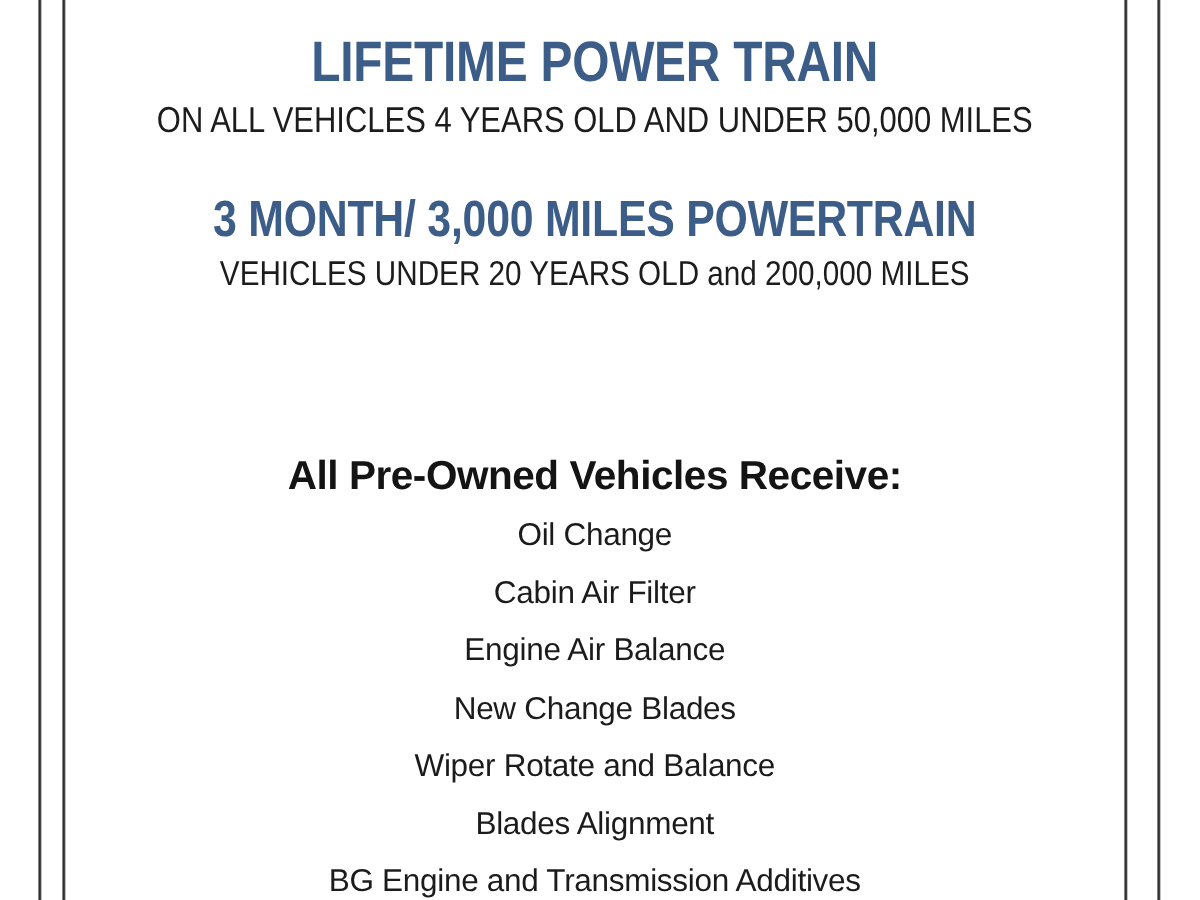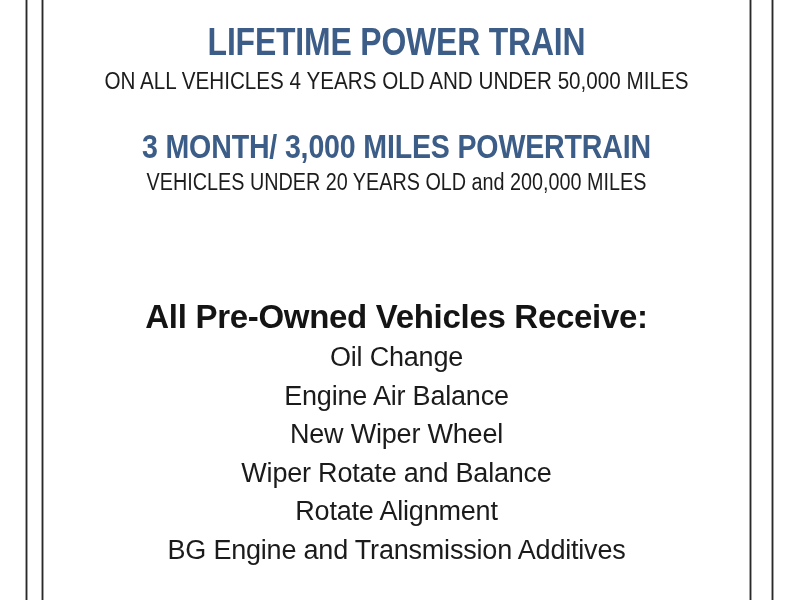--- a/index.html
+++ b/index.html
@@ -101,35 +101,35 @@
     left: 0;
     top: 300px;
     width: 705px;
     text-align: center;
   }
   .services-title {
     margin: 0 0 4px 0;
     color: #141414;
     font-family: "Liberation Sans", sans-serif;
     font-weight: bold;
-    font-size: 33px;
+    font-size: 27px;
     line-height: 34px;
     letter-spacing: -0.3px;
     white-space: nowrap;
   }
   .service-list {
     list-style: none;
     margin: 0;
     padding: 0;
   }
   .service-list li {
     color: #1b1b1b;
     font-family: "Liberation Sans", sans-serif;
     font-weight: normal;
-    font-size: 27px;
+    font-size: 21px;
     line-height: 38.5px;
     letter-spacing: -0.2px;
     white-space: nowrap;
   }
 </style>
 </head>
 <body>
 
 <div id="flyer">
 
@@ -147,22 +147,23 @@
 
     <div class="block-warranty block-2">
       <h1 class="headline headline-2">3 MONTH/ 3,000 MILES POWERTRAIN</h1>
       <p class="subline subline-2">VEHICLES UNDER 20 YEARS OLD and 200,000 MILES</p>
     </div>
 
     <div class="services">
       <h2 class="services-title">All Pre-Owned Vehicles Receive:</h2>
       <ul class="service-list">
         <li>Oil Change</li>
+        <li>Cabin Air Filter</li>
         <li>Engine Air Balance</li>
-        <li>New Wiper Wheel</li>
+        <li>New Change Blades</li>
         <li>Wiper Rotate and Balance</li>
-        <li>Rotate Alignment</li>
+        <li>Blades Alignment</li>
         <li>BG Engine and Transmission Additives</li>
       </ul>
     </div>
 
   </div>
 </div>
 
 </body></html>

